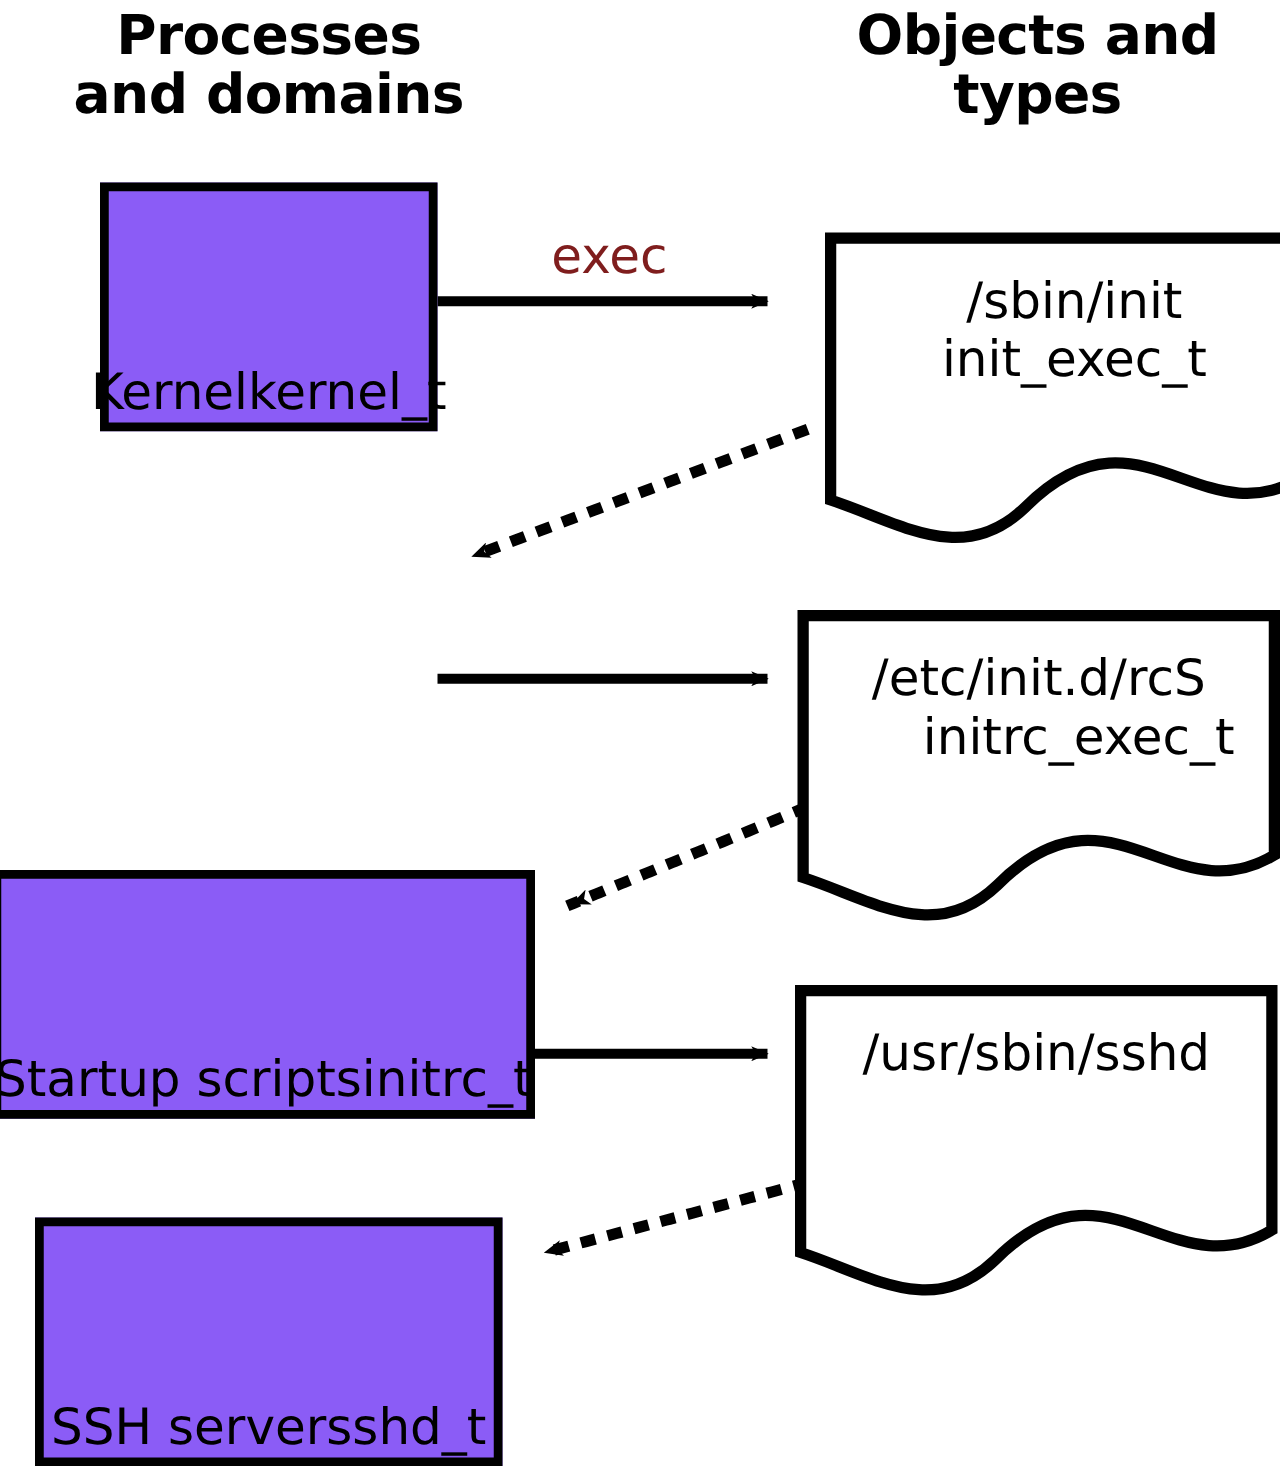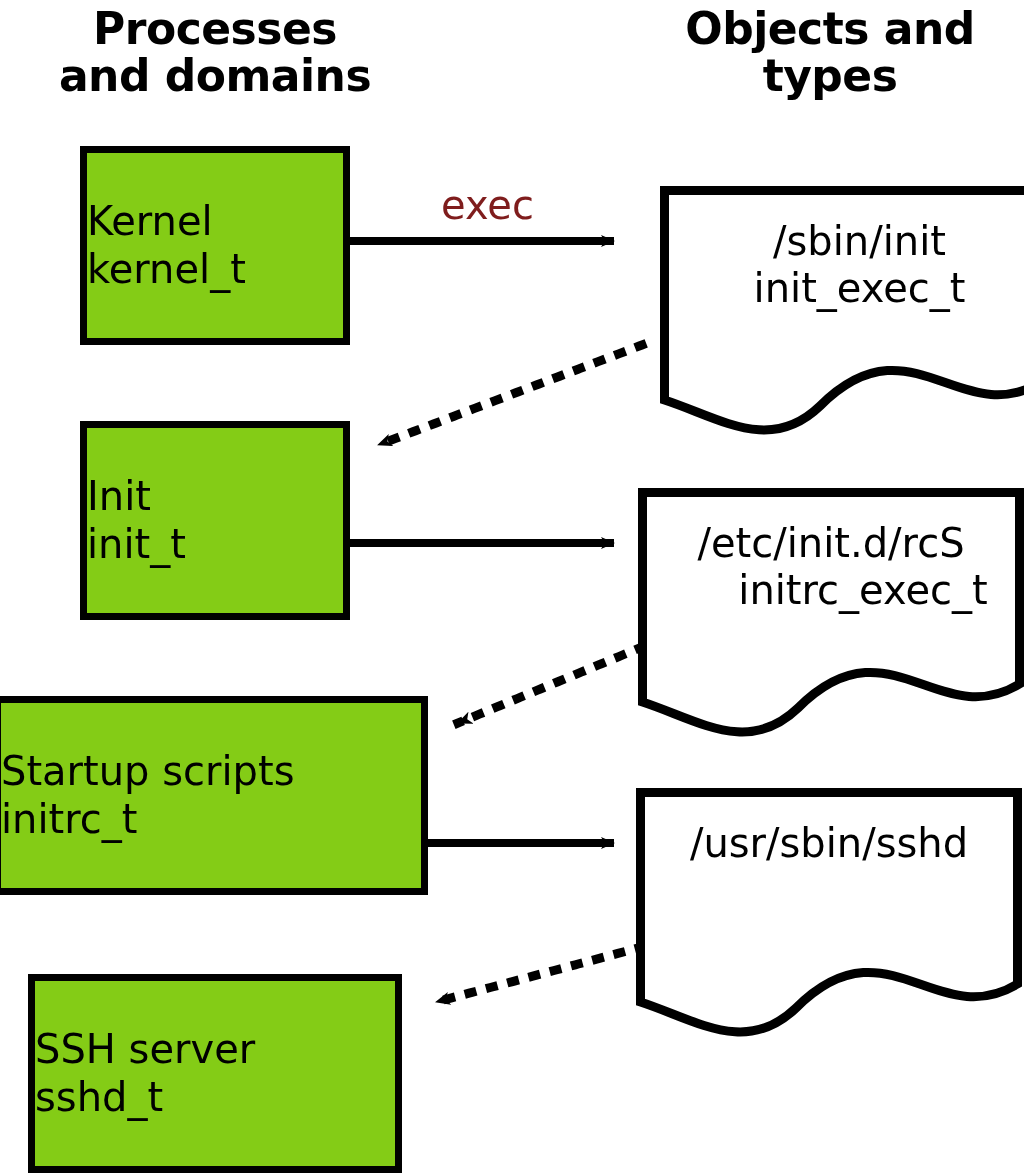--- a/index.html
+++ b/index.html
@@ -26,24 +26,23 @@
     white-space: pre-line;
     letter-spacing: -0.5px;
   }
   #header-processes { left: 10px;  top: 6px;  width: 410px; }
   #header-objects   { left: 630px; top: 6px;  width: 400px; }
 
   .node-box {
     position: absolute;
     box-sizing: border-box;
     border: 7px solid #000000;
-    background: #84cc16;
+    background: #8b5cf6;
     display: flex;
-    flex-direction: column;
-    align-items: flex-start;
+    align-items: flex-end;
     justify-content: center;
   }
   .node-box .line1,
   .node-box .line2 {
     font-family: "DejaVu Sans", sans-serif;
     font-size: 40px;
     line-height: 1.18;
     color: #000000;
     text-align: center;
     white-space: nowrap;
@@ -127,24 +126,20 @@
     </g>
   </svg>
 
   <div class="edge-label" style="left:441px; top:182px;">exec</div>
 
   <div class="node-box" id="box-kernel" style="left:80px; top:146px; width:270px; height:199px;">
     <div class="line1">Kernel</div>
     <div class="line2">kernel_t</div>
   </div>
 
-  <div class="node-box" id="box-init" style="left:80px; top:421px; width:270px; height:199px;">
-    <div class="line1">Init</div>
-    <div class="line2">init_t</div>
-  </div>
 
   <div class="node-box" id="box-initrc" style="left:-6px; top:696px; width:434px; height:199px;">
     <div class="line1">Startup scripts</div>
     <div class="line2">initrc_t</div>
   </div>
 
   <div class="node-box" id="box-sshd" style="left:28px; top:974px; width:374px; height:199px;">
     <div class="line1">SSH server</div>
     <div class="line2">sshd_t</div>
   </div>

